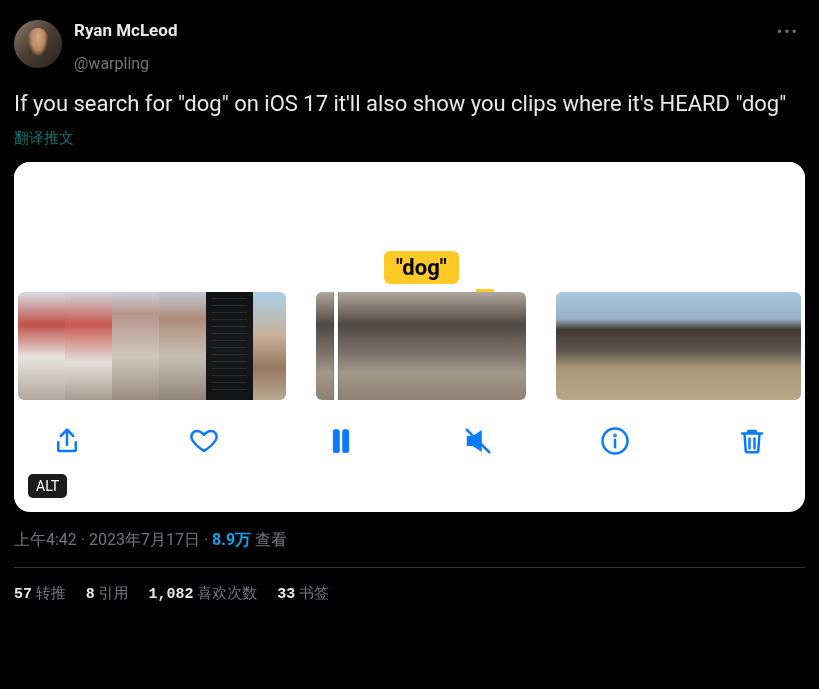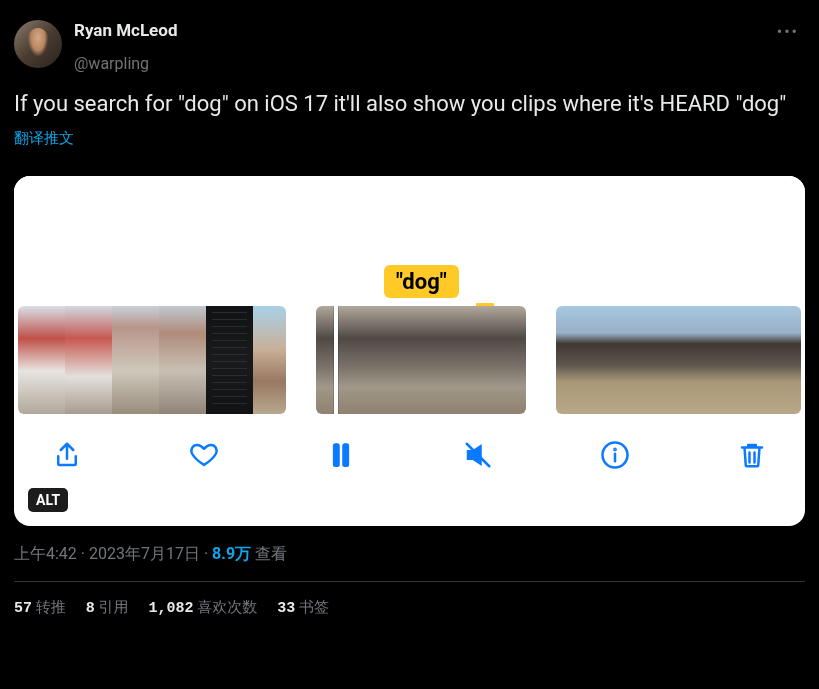--- a/index.html
+++ b/index.html
@@ -63,23 +63,23 @@
     }
 
     .tweet-text {
       font-size: 22px;
       line-height: 1.35;
       color: #e7e9ea;
       margin-bottom: 10px;
     }
 
     .translate {
-      color: #0ea5e9;
+      color: #0f766e;
       font-size: 15px;
-      margin-bottom: 28px;
+      margin-bottom: 14px;
       cursor: pointer;
     }
 
     .media-card {
       background: #fff;
       border-radius: 16px;
       overflow: hidden;
       position: relative;
       height: 350px;
     }
@@ -176,21 +176,21 @@
     .ctrl svg { width: 30px; height: 30px; }
     .ctrl svg * { stroke: #0a7aff; }
 
     .alt-badge {
       position: absolute;
       left: 14px;
       bottom: 14px;
       background: #1c1c1c;
       color: #fff;
       font-size: 14px;
-      font-weight: 700;
+      font-weight: 400;
       padding: 4px 8px;
       border-radius: 5px;
     }
 
     .meta {
       margin-top: 18px;
       font-size: 16px;
       color: #71767b;
     }
     .meta .views-count { color: #0ea5e9; font-weight: 700; }

